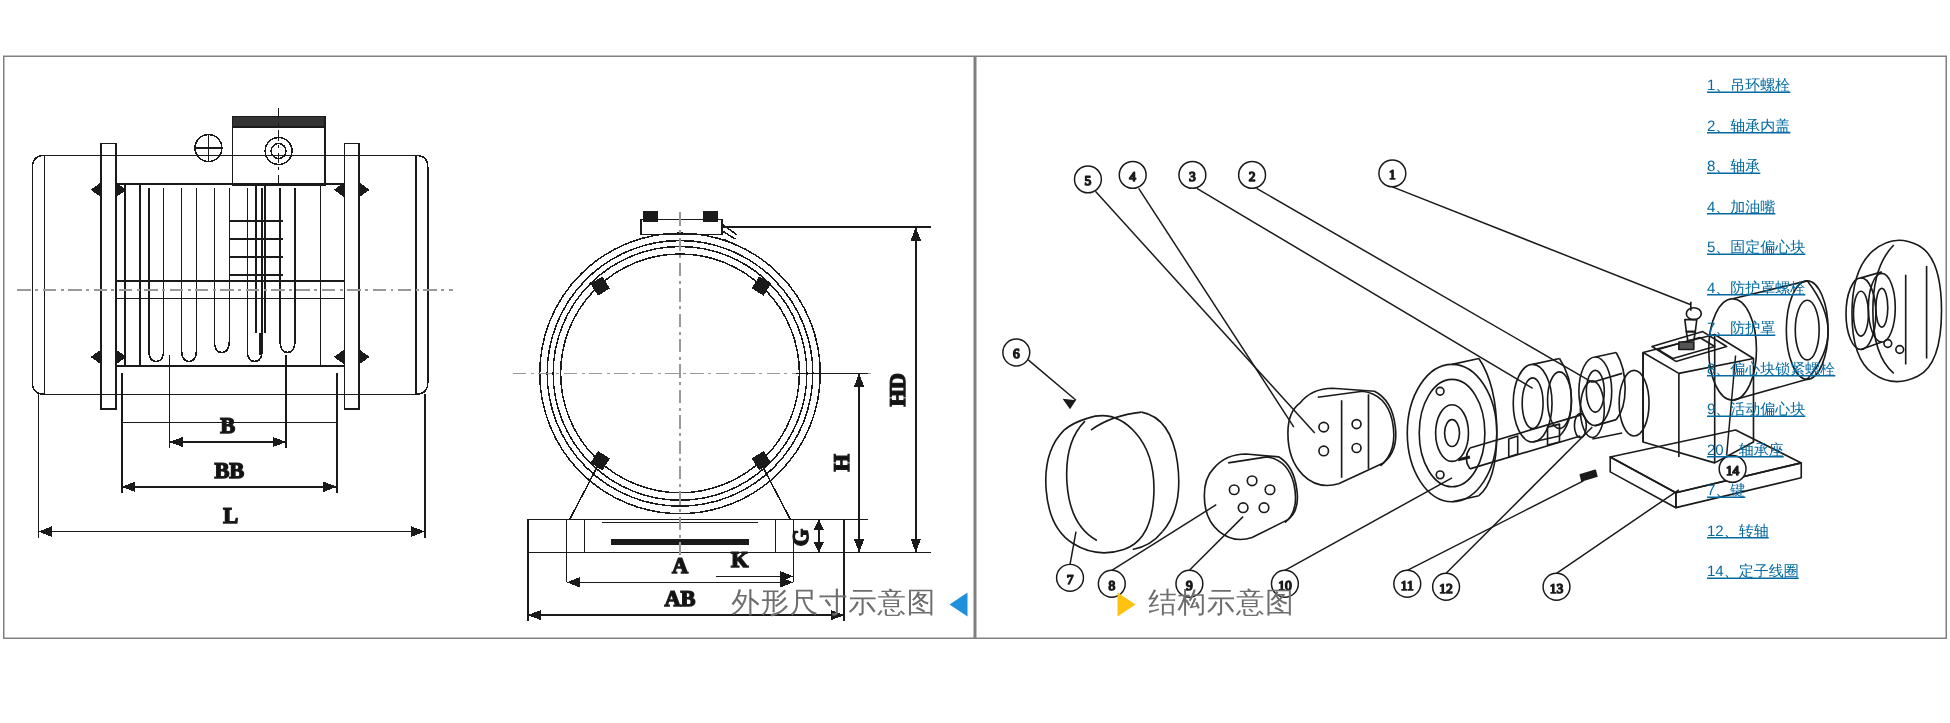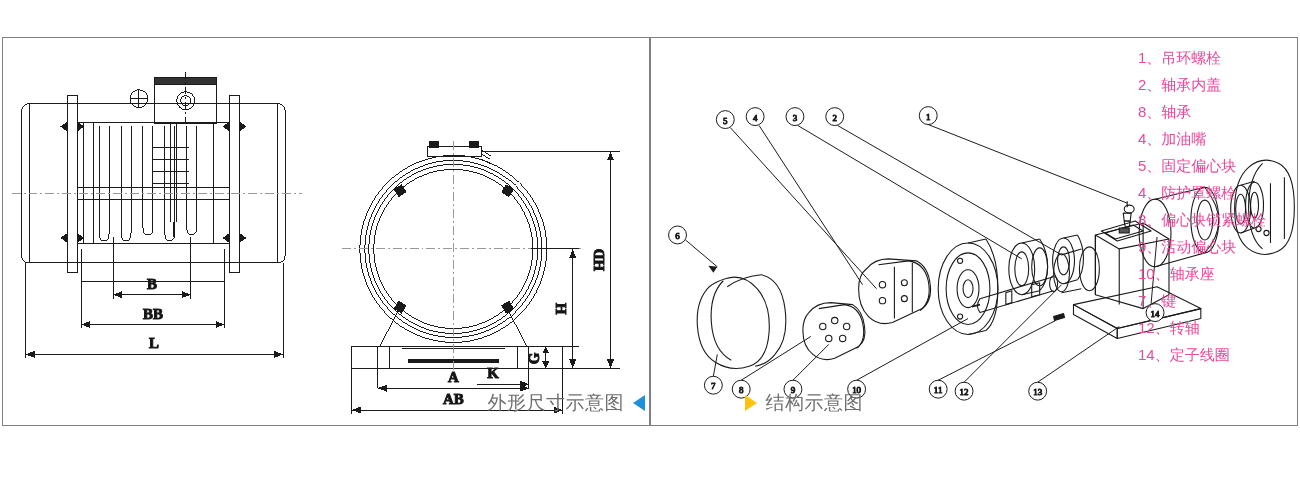--- a/index.html
+++ b/index.html
@@ -73,24 +73,25 @@
   }
 
   
   #legend {
     position: absolute;
     left: 1138px;
     top: 44px;
     width: 150px;
   }
   .legend-item {
-    font-size: 15px;
-    color: #ec4899;
+    font-size: 10px;
+    color: #0369a1;
     line-height: 27px;
     white-space: nowrap;
+    text-decoration: underline;
   }
 
   
   .dim-label {
     font-family: "Liberation Serif", serif;
     font-weight: bold;
     font-size: 15px;
     fill: #111111;
   }
   .bub-num {
@@ -488,21 +489,22 @@
     <span class="caption-text">结构示意图</span>
   </div>
 
   <div id="legend">
     <div class="legend-item">1、吊环螺栓</div>
     <div class="legend-item">2、轴承内盖</div>
     <div class="legend-item">8、轴承</div>
     <div class="legend-item">4、加油嘴</div>
     <div class="legend-item">5、固定偏心块</div>
     <div class="legend-item">4、防护罩螺栓</div>
+    <div class="legend-item">7、防护罩</div>
     <div class="legend-item">8、偏心块锁紧螺栓</div>
     <div class="legend-item">9、活动偏心块</div>
-    <div class="legend-item">10、轴承座</div>
+    <div class="legend-item">20、轴承座</div>
     <div class="legend-item">7、键</div>
     <div class="legend-item">12、转轴</div>
     <div class="legend-item">14、定子线圈</div>
   </div>
 
 </div>
 
 </body></html>

